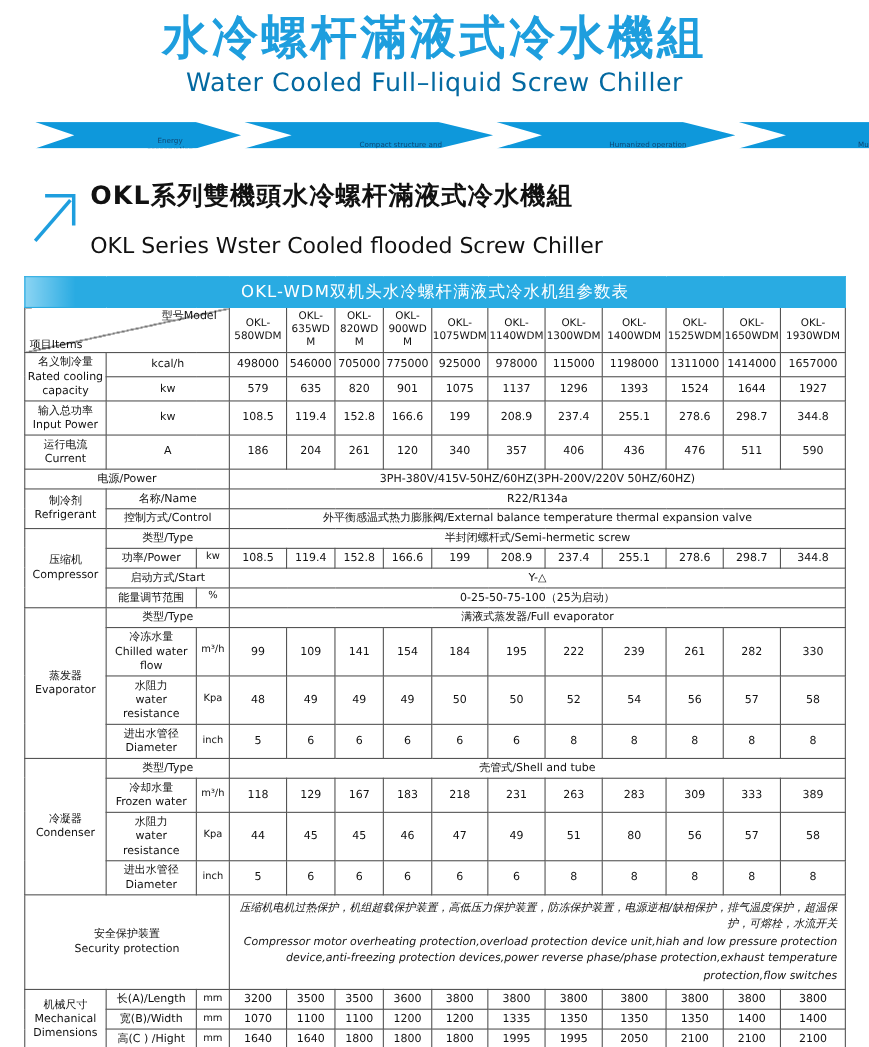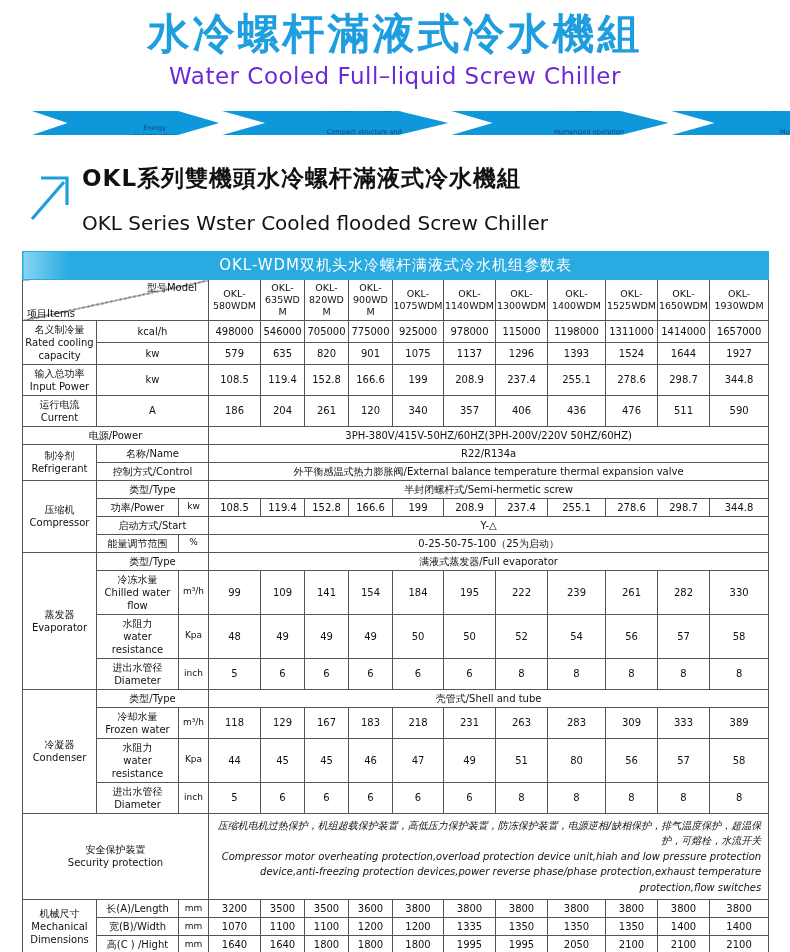--- a/index.html
+++ b/index.html
@@ -10,21 +10,21 @@
     color:#1a1a1a;
   }
   
   .page-title-zh {
     margin-top:6px; text-align:center;
     font-size:42px; font-weight:600; letter-spacing:3px;
     color:#1e9ede;
   }
   .page-title-en {
     text-align:center; font-size:23px; font-weight:500;
-    color:#6d28d9; margin-top:1px; letter-spacing:0.5px;
+    color:#0369a1; margin-top:1px; letter-spacing:0.5px;
   }
   
   .features {
     display:flex; gap:3px; padding:0 32px; margin-top:22px; height:24px;
   }
   .feature {
     flex:1 1 0; position:relative;
     background:#0e98db;
     clip-path:polygon(0% 0%, 78% 0%, 100% 50%, 78% 100%, 0% 100%, 19% 50%);
     display:flex; flex-direction:column; justify-content:center; align-items:center;

